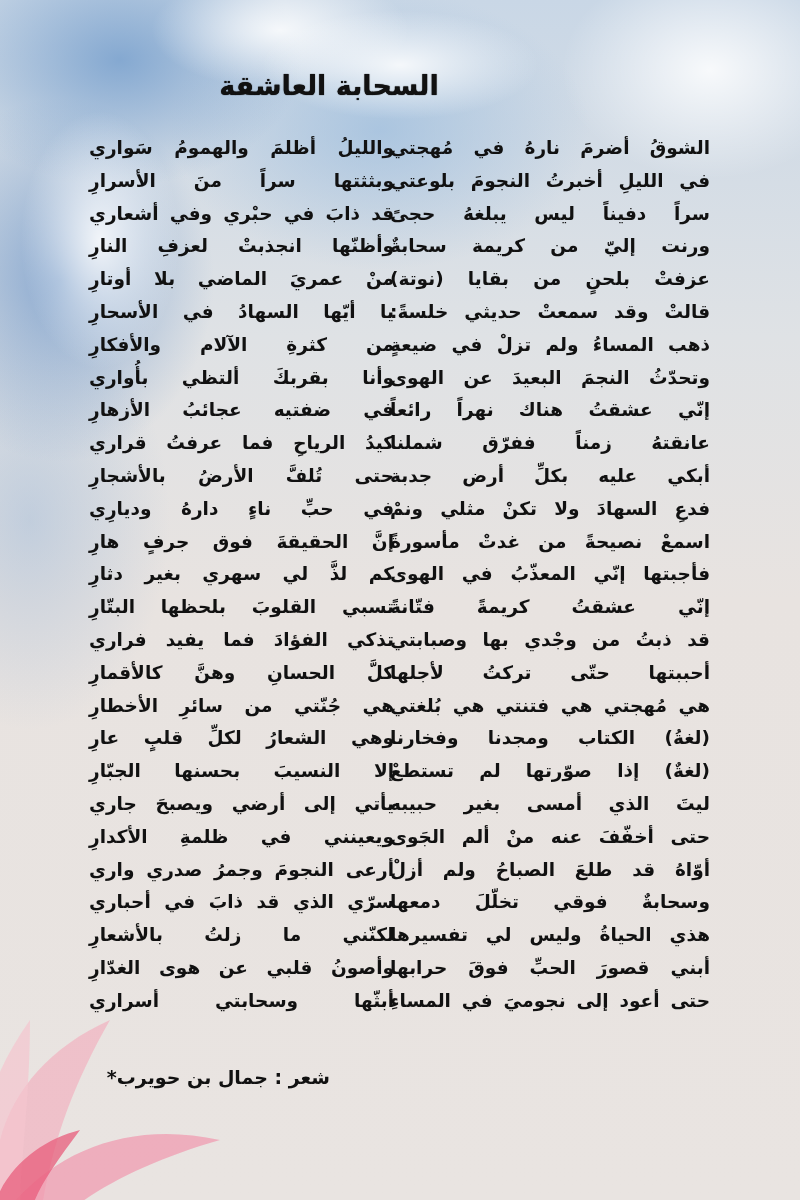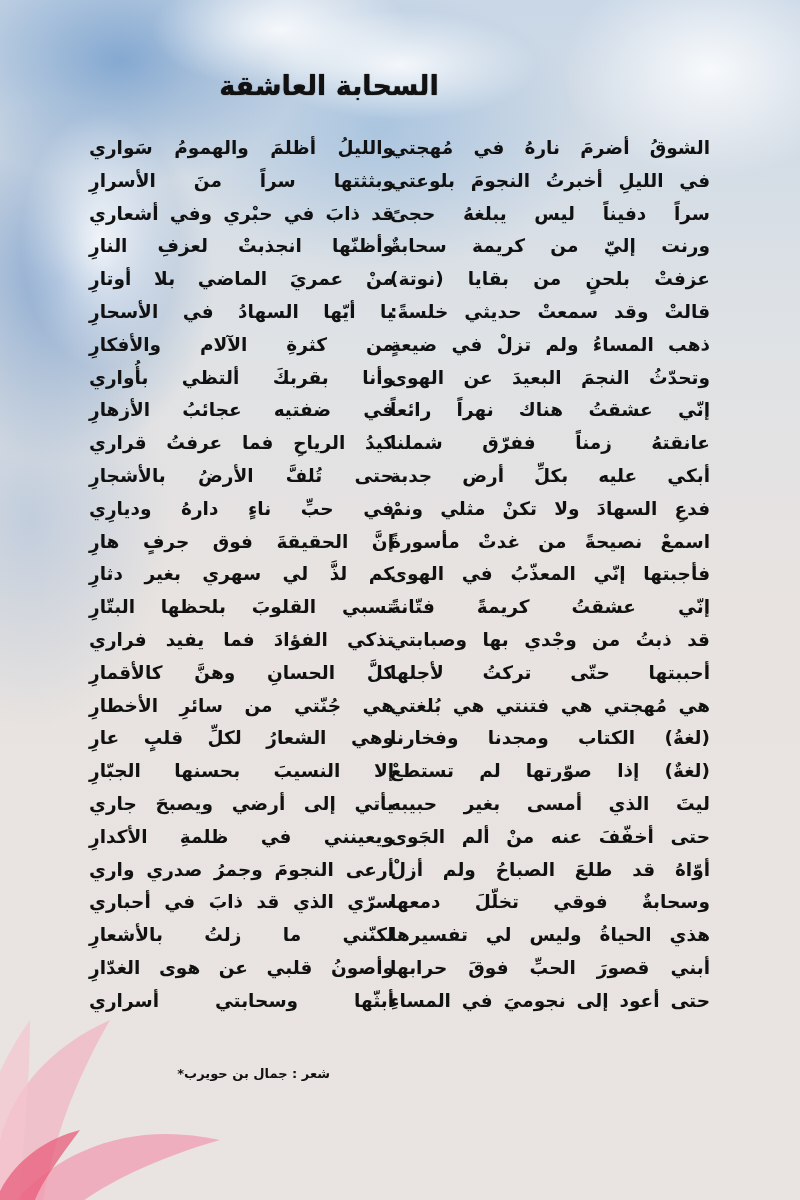--- a/index.html
+++ b/index.html
@@ -68,21 +68,21 @@
       text-align: justify;
       text-align-last: justify;
     }
     .author {
       position: absolute;
       top: 1066px;
       right: 470px;
       direction: rtl;
       font-family: "DejaVu Sans", sans-serif;
       font-weight: bold;
-      font-size: 13px;
+      font-size: 19px;
       color: #111;
       white-space: nowrap;
     }
   </style>
 </head>
 <body>
 
 <div class="bg"></div>
 <div class="cloud" style="left:150px;top:-30px;width:260px;height:120px;"></div>
 <div class="cloud" style="left:20px;top:110px;width:160px;height:260px;"></div>

